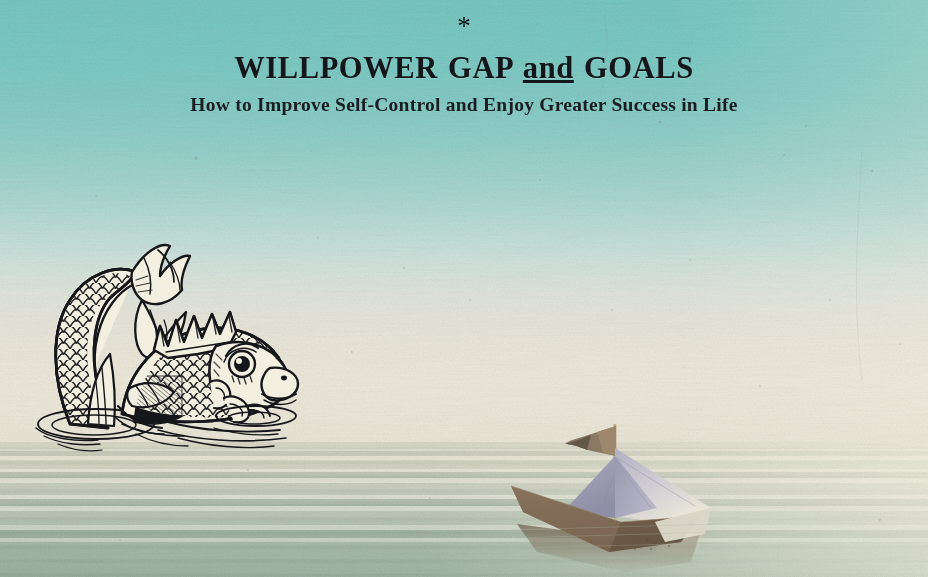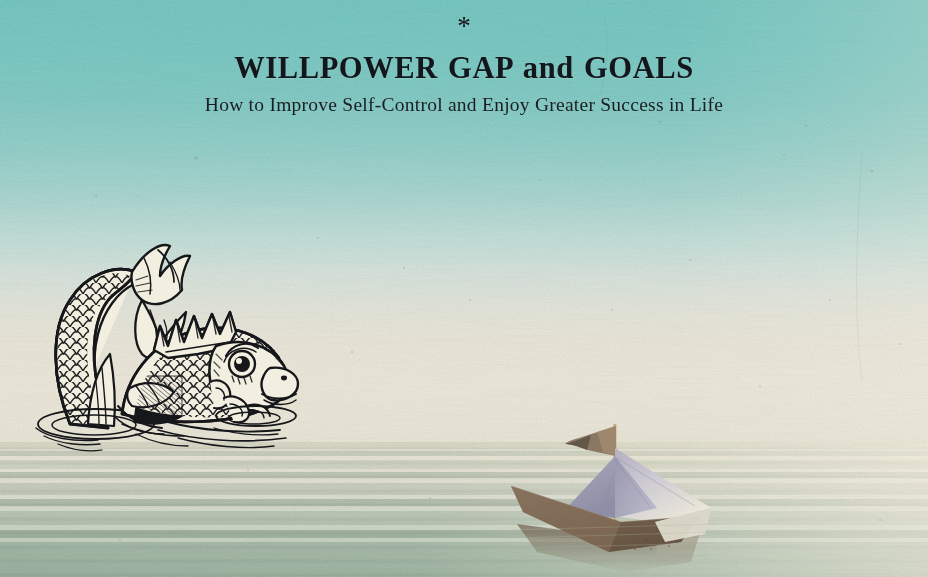--- a/index.html
+++ b/index.html
@@ -132,25 +132,25 @@
   .title {
     margin-top: 12px;
     font-size: 30.5px;
     font-weight: 700;
     color: #13161a;
     letter-spacing: 0.6px;
     line-height: 1.05;
     word-spacing: 2px;
     text-shadow: 0 0.5px 0 rgba(255,255,255,0.12);
   }
-  .title .lc { text-transform: none; }
+  .title .lc { text-transform: none; text-decoration: underline; }
   .subtitle {
     margin-top: 10px;
     font-size: 19.5px;
-    font-weight: 400;
+    font-weight: 700;
     color: #1a1e22;
     letter-spacing: 0.25px;
     line-height: 1.1;
   }
 
   
   .fish-art {
     position: absolute;
     left: 18px;
     top: 228px;

